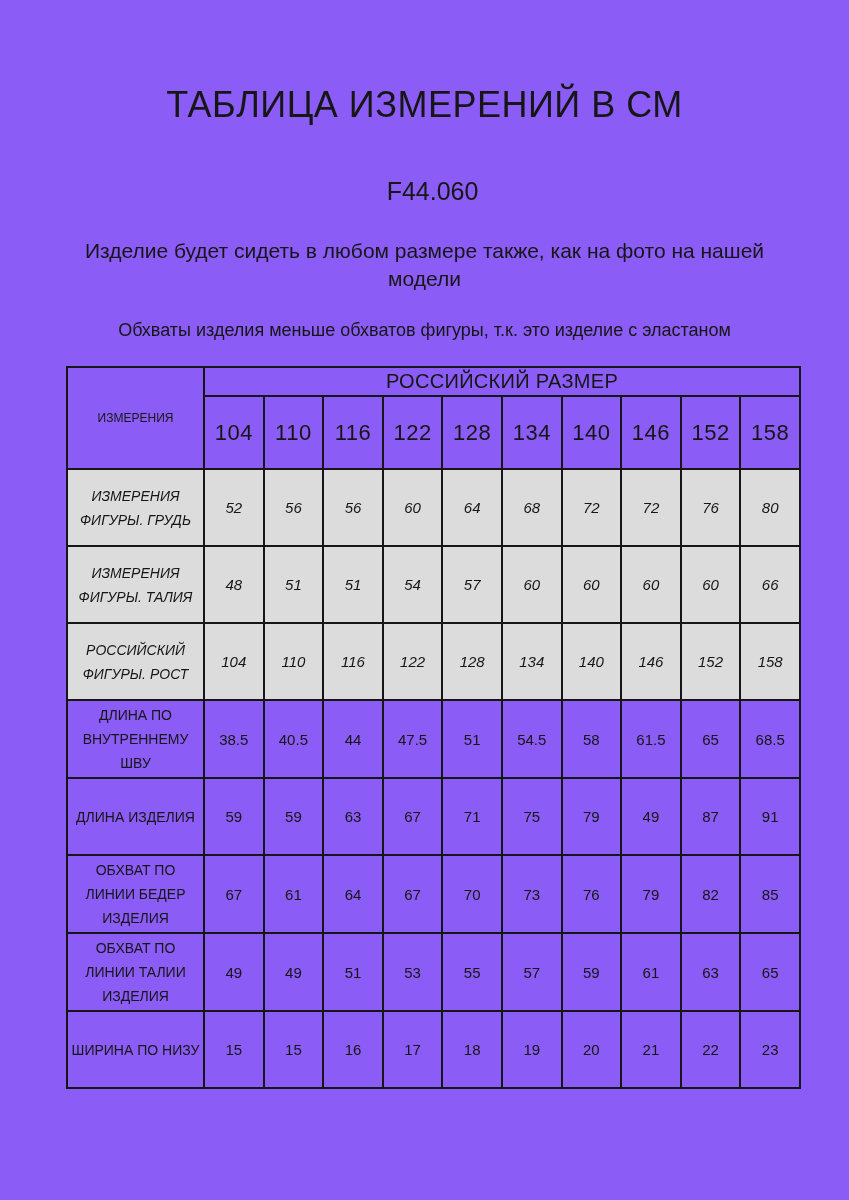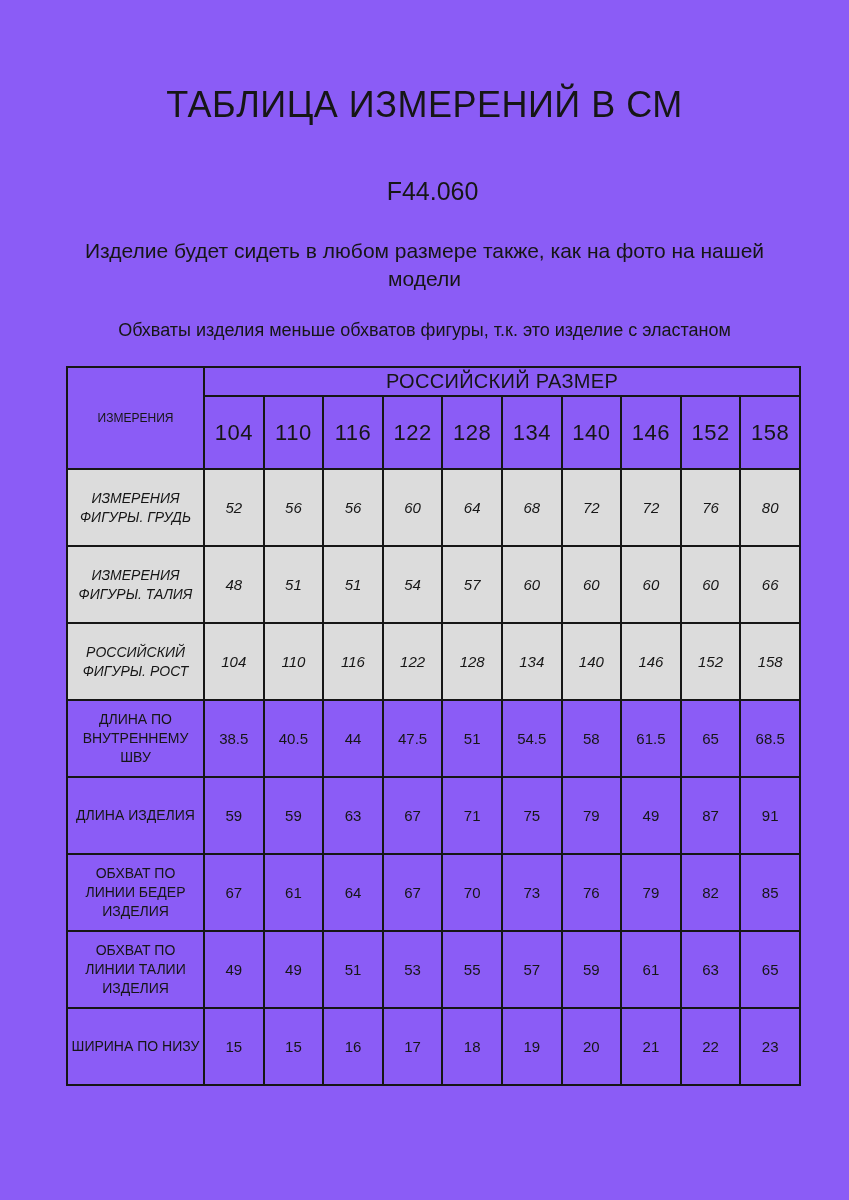--- a/index.html
+++ b/index.html
@@ -63,21 +63,21 @@
   .group-header-row { height: 24px; }
   .group-header { font-size: 20px; letter-spacing: 0.3px; }
   .corner-header { font-size: 12px; }
   .size-header-row { height: 73px; }
   .size-header-row th {
     font-size: 22px;
     font-weight: 700;
     letter-spacing: 0.5px;
   }
   tbody tr { height: 77px; }
-  tbody th.row-label { font-size: 14px; line-height: 19px; }
+  tbody th.row-label { font-size: 14px; line-height: 24px; }
   tbody td { font-size: 15px; }
   tbody tr.figure-row th,
   tbody tr.figure-row td {
     background: #dcdcdc;
     font-style: italic;
   }
 </style>
 </head>
 <body>
 

